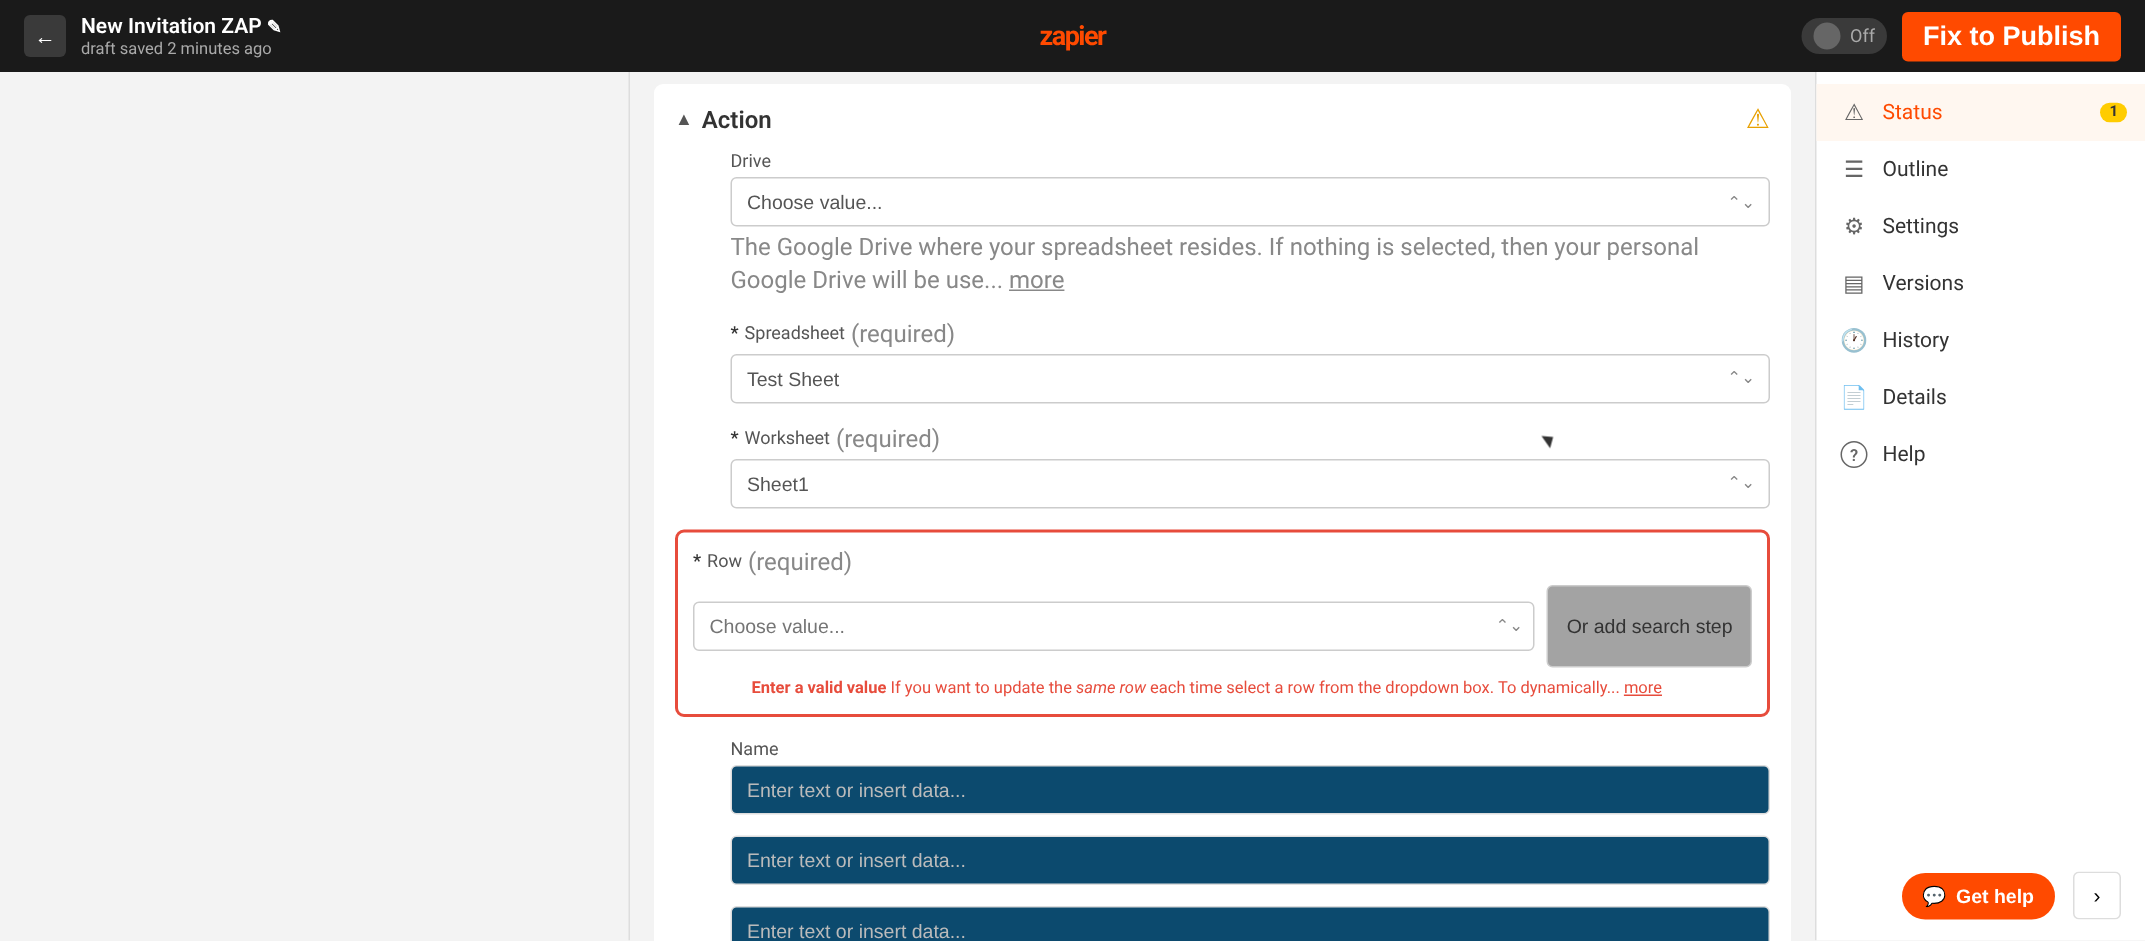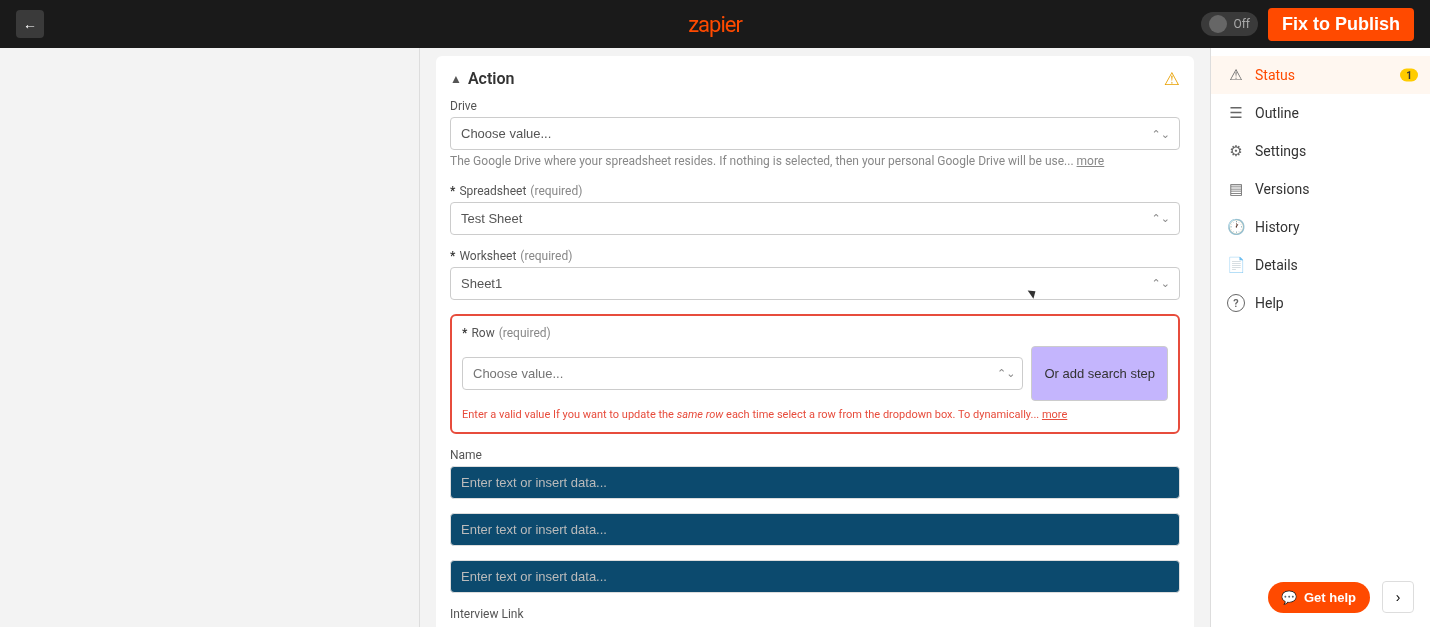--- a/index.html
+++ b/index.html
@@ -27,21 +27,21 @@
       display: flex; align-items: center; justify-content: center;
       font-size: 14px;
     }
     .zap-title { color: #fff; font-size: 14px; font-weight: 600; }
     .zap-subtitle { color: #aaa; font-size: 11px; }
     .top-nav-center {
       position: absolute;
       left: 50%;
       transform: translateX(-50%);
     }
-    .zapier-logo { color: #ff4a00; font-size: 22px; font-weight: normal; letter-spacing: -1px; }
+    .zapier-logo { color: #ff4a00; font-size: 18px; font-weight: bold; letter-spacing: -1px; }
     .top-nav-right { display: flex; align-items: center; gap: 10px; }
     .toggle-wrap { display: flex; align-items: center; gap: 6px; background: #3a3a3a; border-radius: 20px; padding: 3px 8px; justify-content: flex-end; }
     .toggle-label { color: #aaa; font-size: 12px; }
     .toggle-dot { width: 18px; height: 18px; background: #666; border-radius: 50%; }
     .publish-btn {
       background: #ff4a00;
       color: #fff;
       border: none;
       border-radius: 4px;
       padding: 6px 14px;
@@ -84,31 +84,31 @@
       font-size: 16px;
       font-weight: 600;
       color: #333;
       display: flex;
       align-items: center;
       gap: 6px;
     }
     .collapse-icon { color: #555; font-size: 12px; cursor: pointer; }
     .warning-icon { color: #e8a000; font-size: 18px; }
 
-    .field-group { margin-bottom: 14px; }
+    .field-group { margin-bottom: 14px; margin-left: 37px; }
     .field-label {
       font-size: 12px;
       color: #555;
       margin-bottom: 4px;
       display: flex;
       gap: 4px;
       align-items: center;
     }
     .field-label .required { color: #333; font-weight: 600; }
-    .field-label .req-tag { color: #888; font-size: 12px; }
+    .field-label .req-tag { color: #888; font-size: 16px; }
 
     .select-field {
       width: 100%;
       padding: 8px 30px 8px 10px;
       border: 1px solid #ccc;
       border-radius: 4px;
       background: #fff;
       font-size: 13px;
       color: #555;
       appearance: none;
@@ -122,21 +122,21 @@
       content: '⌃⌄';
       position: absolute;
       right: 10px;
       top: 50%;
       transform: translateY(-50%);
       font-size: 11px;
       color: #888;
       pointer-events: none;
     }
 
-    .field-hint { font-size: 12px; color: #888; margin-top: 3px; line-height: 1.4; }
+    .field-hint { font-size: 16px; color: #888; margin-top: 3px; line-height: 1.4; }
     .field-hint a { color: #888; text-decoration: underline; }
 
     
     .row-field-wrapper {
       border: 2px solid #e74c3c;
       border-radius: 6px;
       padding: 10px;
       margin-bottom: 14px;
     }
     .row-field-inner {
@@ -160,37 +160,37 @@
     .row-input-arrows {
       position: absolute;
       right: 8px;
       top: 50%;
       transform: translateY(-50%);
       font-size: 11px;
       color: #888;
       pointer-events: none;
     }
     .or-search-btn {
-      background: #c4b5fd;
+      background: #a3a3a3;
       border: 1px solid #ccc;
       border-radius: 4px;
       padding: 19px 12px;
       font-size: 13px;
       color: #333;
       cursor: pointer;
       white-space: nowrap;
     }
     .row-error {
       margin-top: 6px;
       font-size: 11px;
       color: #e74c3c;
       line-height: 1.4;
     }
     .row-error a { color: #e74c3c; text-decoration: underline; }
-    .row-error strong { font-weight: 400; }
+    .row-error strong { font-weight: 700; margin-left: 39px; }
     .row-error em { font-style: italic; }
 
     .text-input {
       width: 100%;
       padding: 8px 10px;
       border: 1px solid #ddd;
       border-radius: 4px;
       font-size: 13px;
       color: #aaa;
       background: #0c4a6e;
@@ -285,20 +285,27 @@
       padding: 0 14px 14px;
       margin-top: 8px;
     }
   </style>
 </head>
 <body>
 
 <nav class="top-nav">
   <div class="top-nav-left">
     <button class="back-btn">←</button>
+    <div>
+      <div class="zap-title">
+        <span>New Invitation ZAP</span>
+        <span style="font-size:12px;cursor:pointer;">✎</span>
+      </div>
+      <div class="zap-subtitle">draft saved 2 minutes ago</div>
+    </div>
   </div>
   <div class="top-nav-center">
     <div class="zapier-logo">zapier</div>
   </div>
   <div class="top-nav-right">
     <div class="toggle-wrap">
       <div class="toggle-dot"></div>
       <span class="toggle-label">Off</span>
     </div>
     <button class="publish-btn">Fix to Publish</button>

